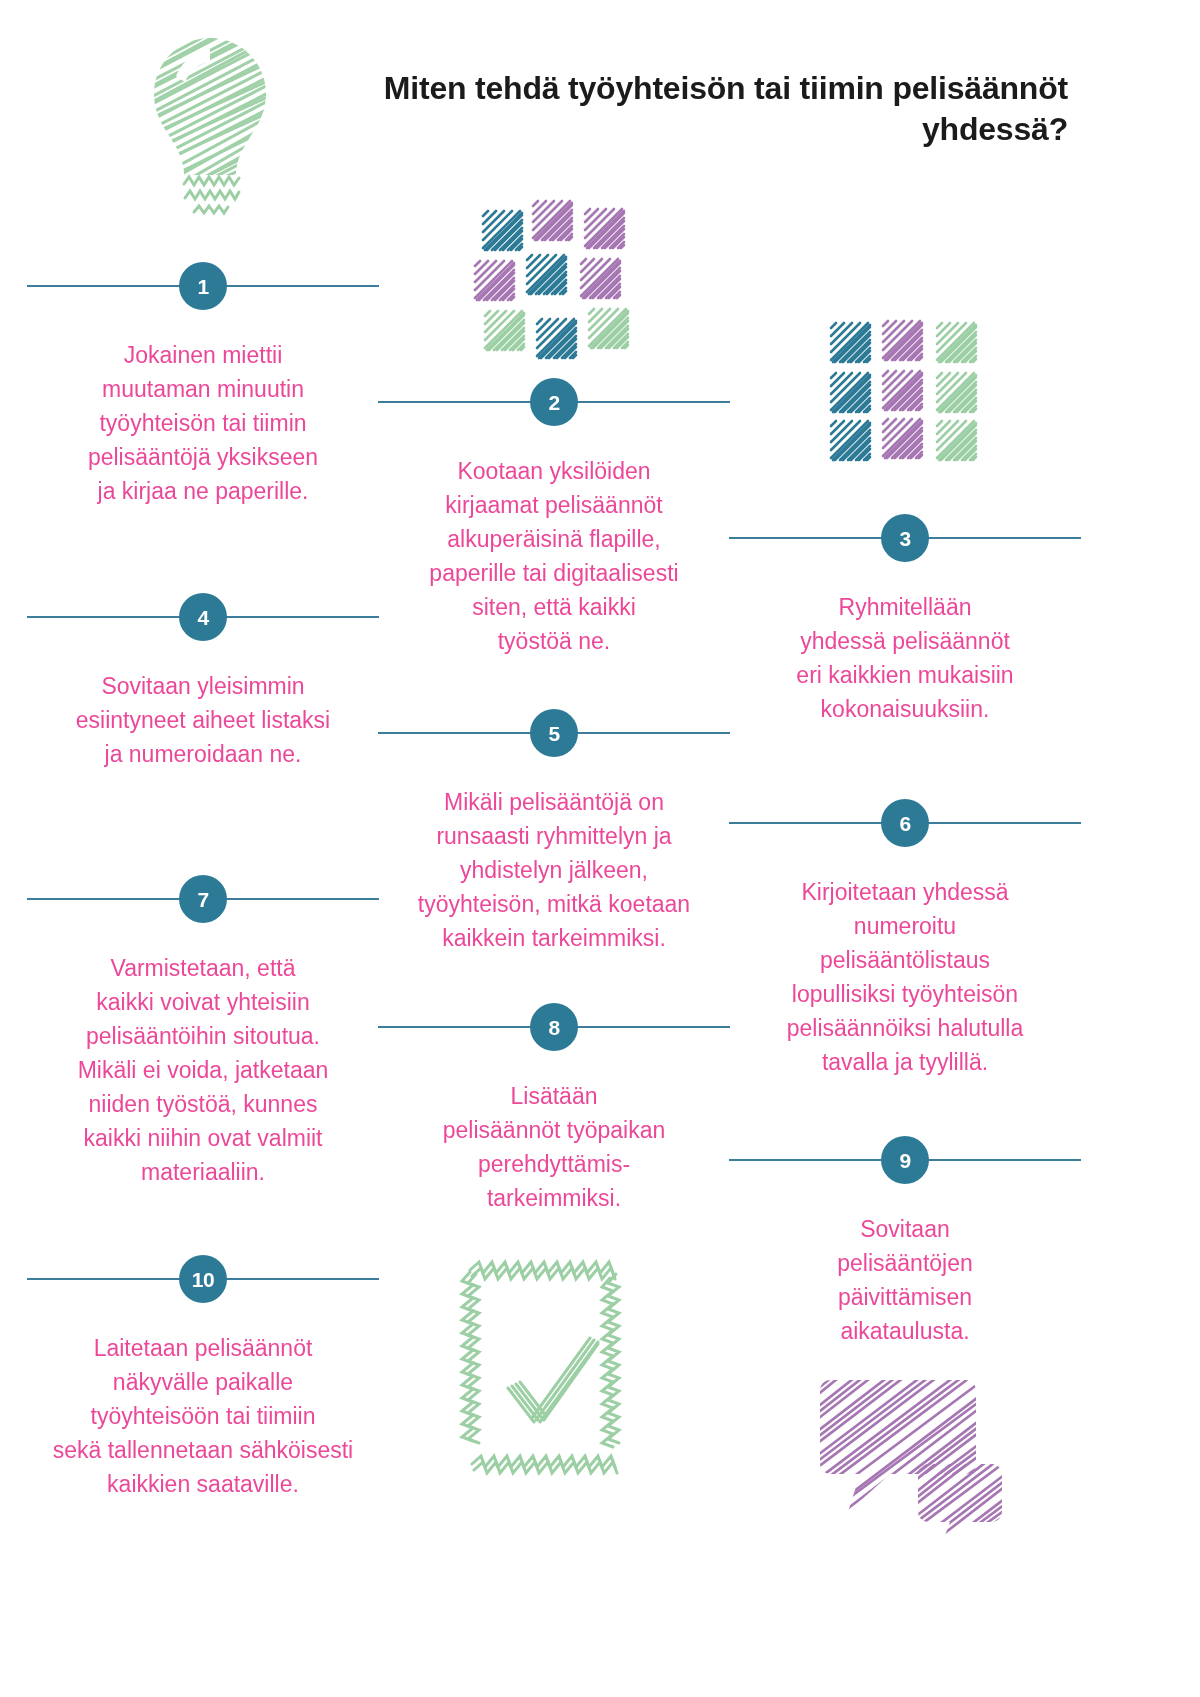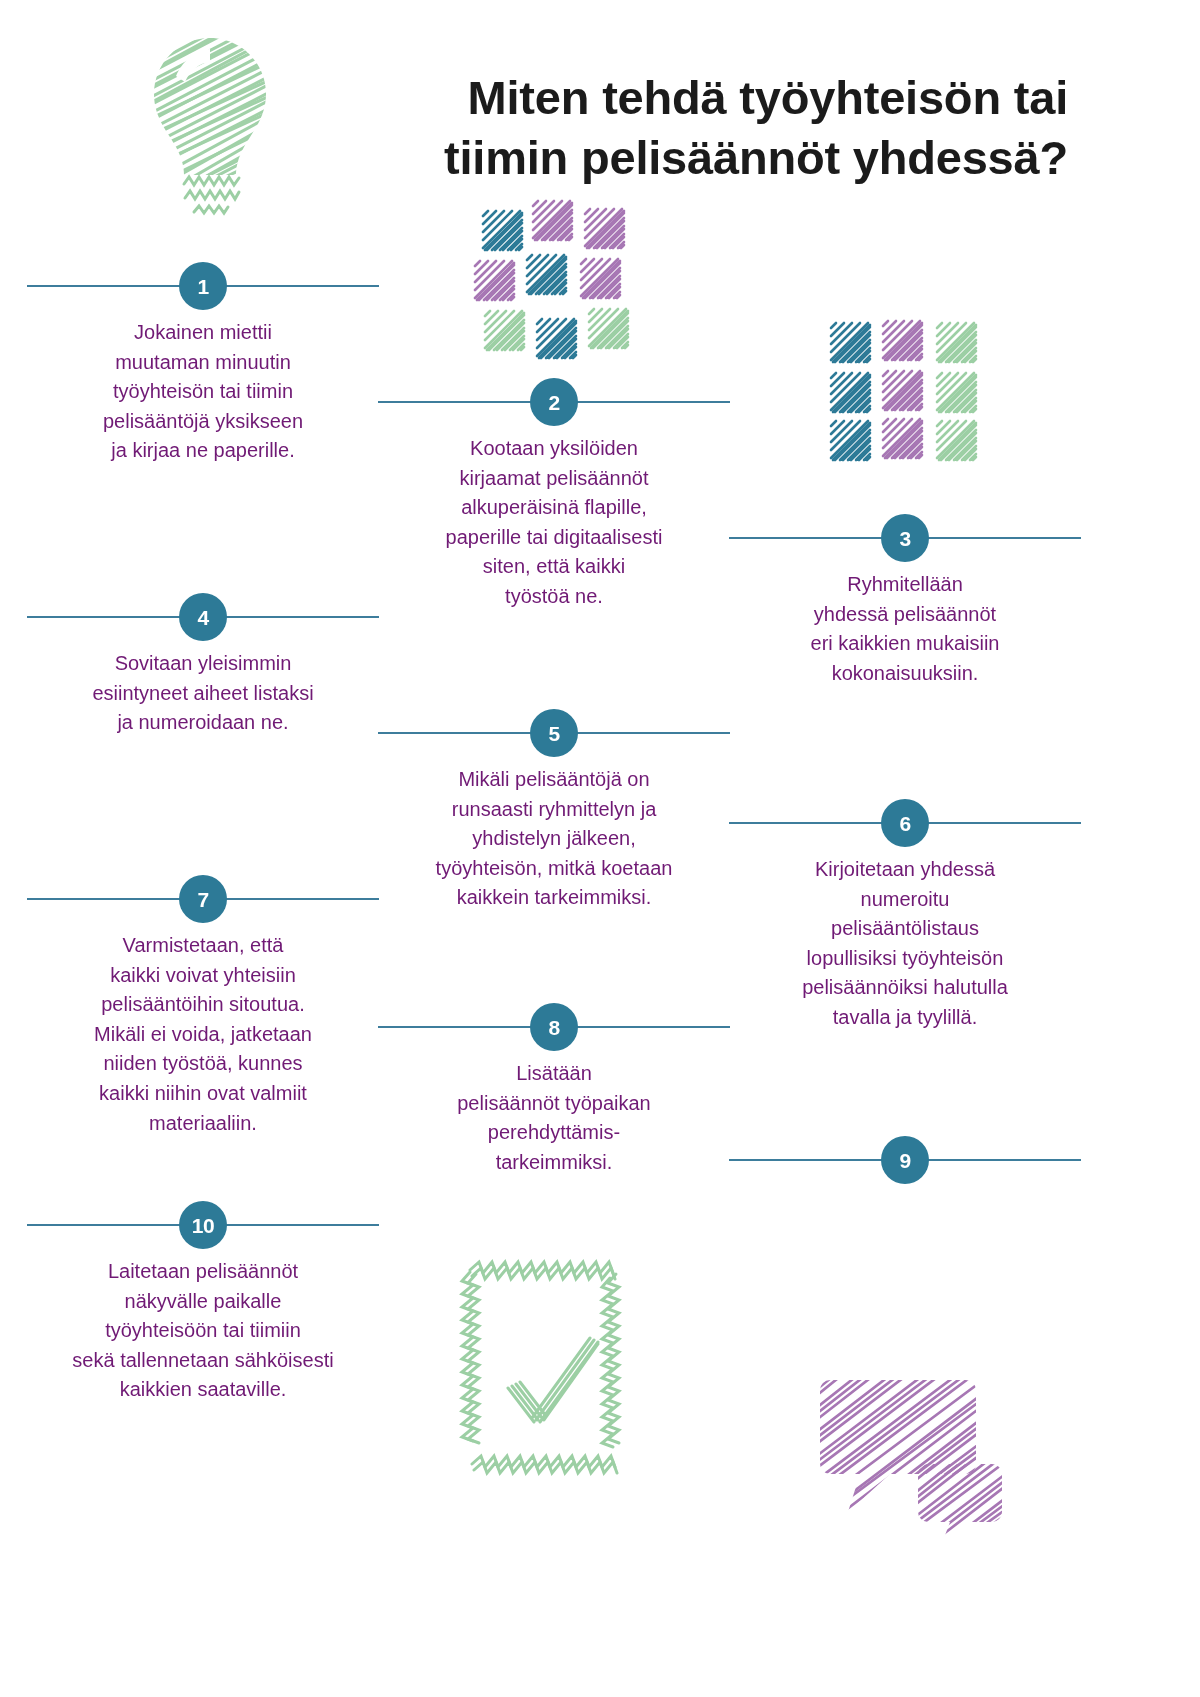--- a/index.html
+++ b/index.html
@@ -17,21 +17,21 @@
     background: #ffffff;
   }
 
   
   .title {
     position: absolute;
     right: 132px;
     top: 68px;
     width: 700px;
     text-align: right;
-    font-size: 47px;
+    font-size: 32px;
     line-height: 1.28;
     font-weight: bold;
     color: #1b1b1b;
     letter-spacing: -0.2px;
   }
 
   
   .step {
     position: absolute;
     width: 352px;
@@ -60,25 +60,25 @@
     color: #ffffff;
     font-size: 21px;
     font-weight: bold;
     display: flex;
     align-items: center;
     justify-content: center;
     line-height: 1;
     letter-spacing: -0.5px;
   }
   .step-text {
-    margin-top: 8px;
+    margin-top: 28px;
     text-align: center;
-    font-size: 20px;
+    font-size: 23px;
     line-height: 1.48;
-    color: #701a75;
+    color: #ec4899;
     white-space: pre-line;
   }
 
   
   .col-left   { left: 27px; }
   .col-mid    { left: 378px; }
   .col-right  { left: 729px; }
 
   
   .art { position: absolute; }
@@ -338,23 +338,27 @@
 pelisäännöt työpaikan
 perehdyttämis-
 tarkeimmiksi.</div>
   </div>
 
   <div class="step col-right" style="top:1136px">
     <div class="step-rule">
       <div class="step-line"></div>
       <div class="step-badge">9</div>
     </div>
-  </div>
-
-  <div class="step col-left" style="top:1201px">
+    <div class="step-text">Sovitaan
+pelisääntöjen
+päivittämisen
+aikataulusta.</div>
+  </div>
+
+  <div class="step col-left" style="top:1255px">
     <div class="step-rule">
       <div class="step-line"></div>
       <div class="step-badge">10</div>
     </div>
     <div class="step-text">Laitetaan pelisäännöt
 näkyvälle paikalle
 työyhteisöön tai tiimiin
 sekä tallennetaan sähköisesti
 kaikkien saataville.</div>
   </div>

